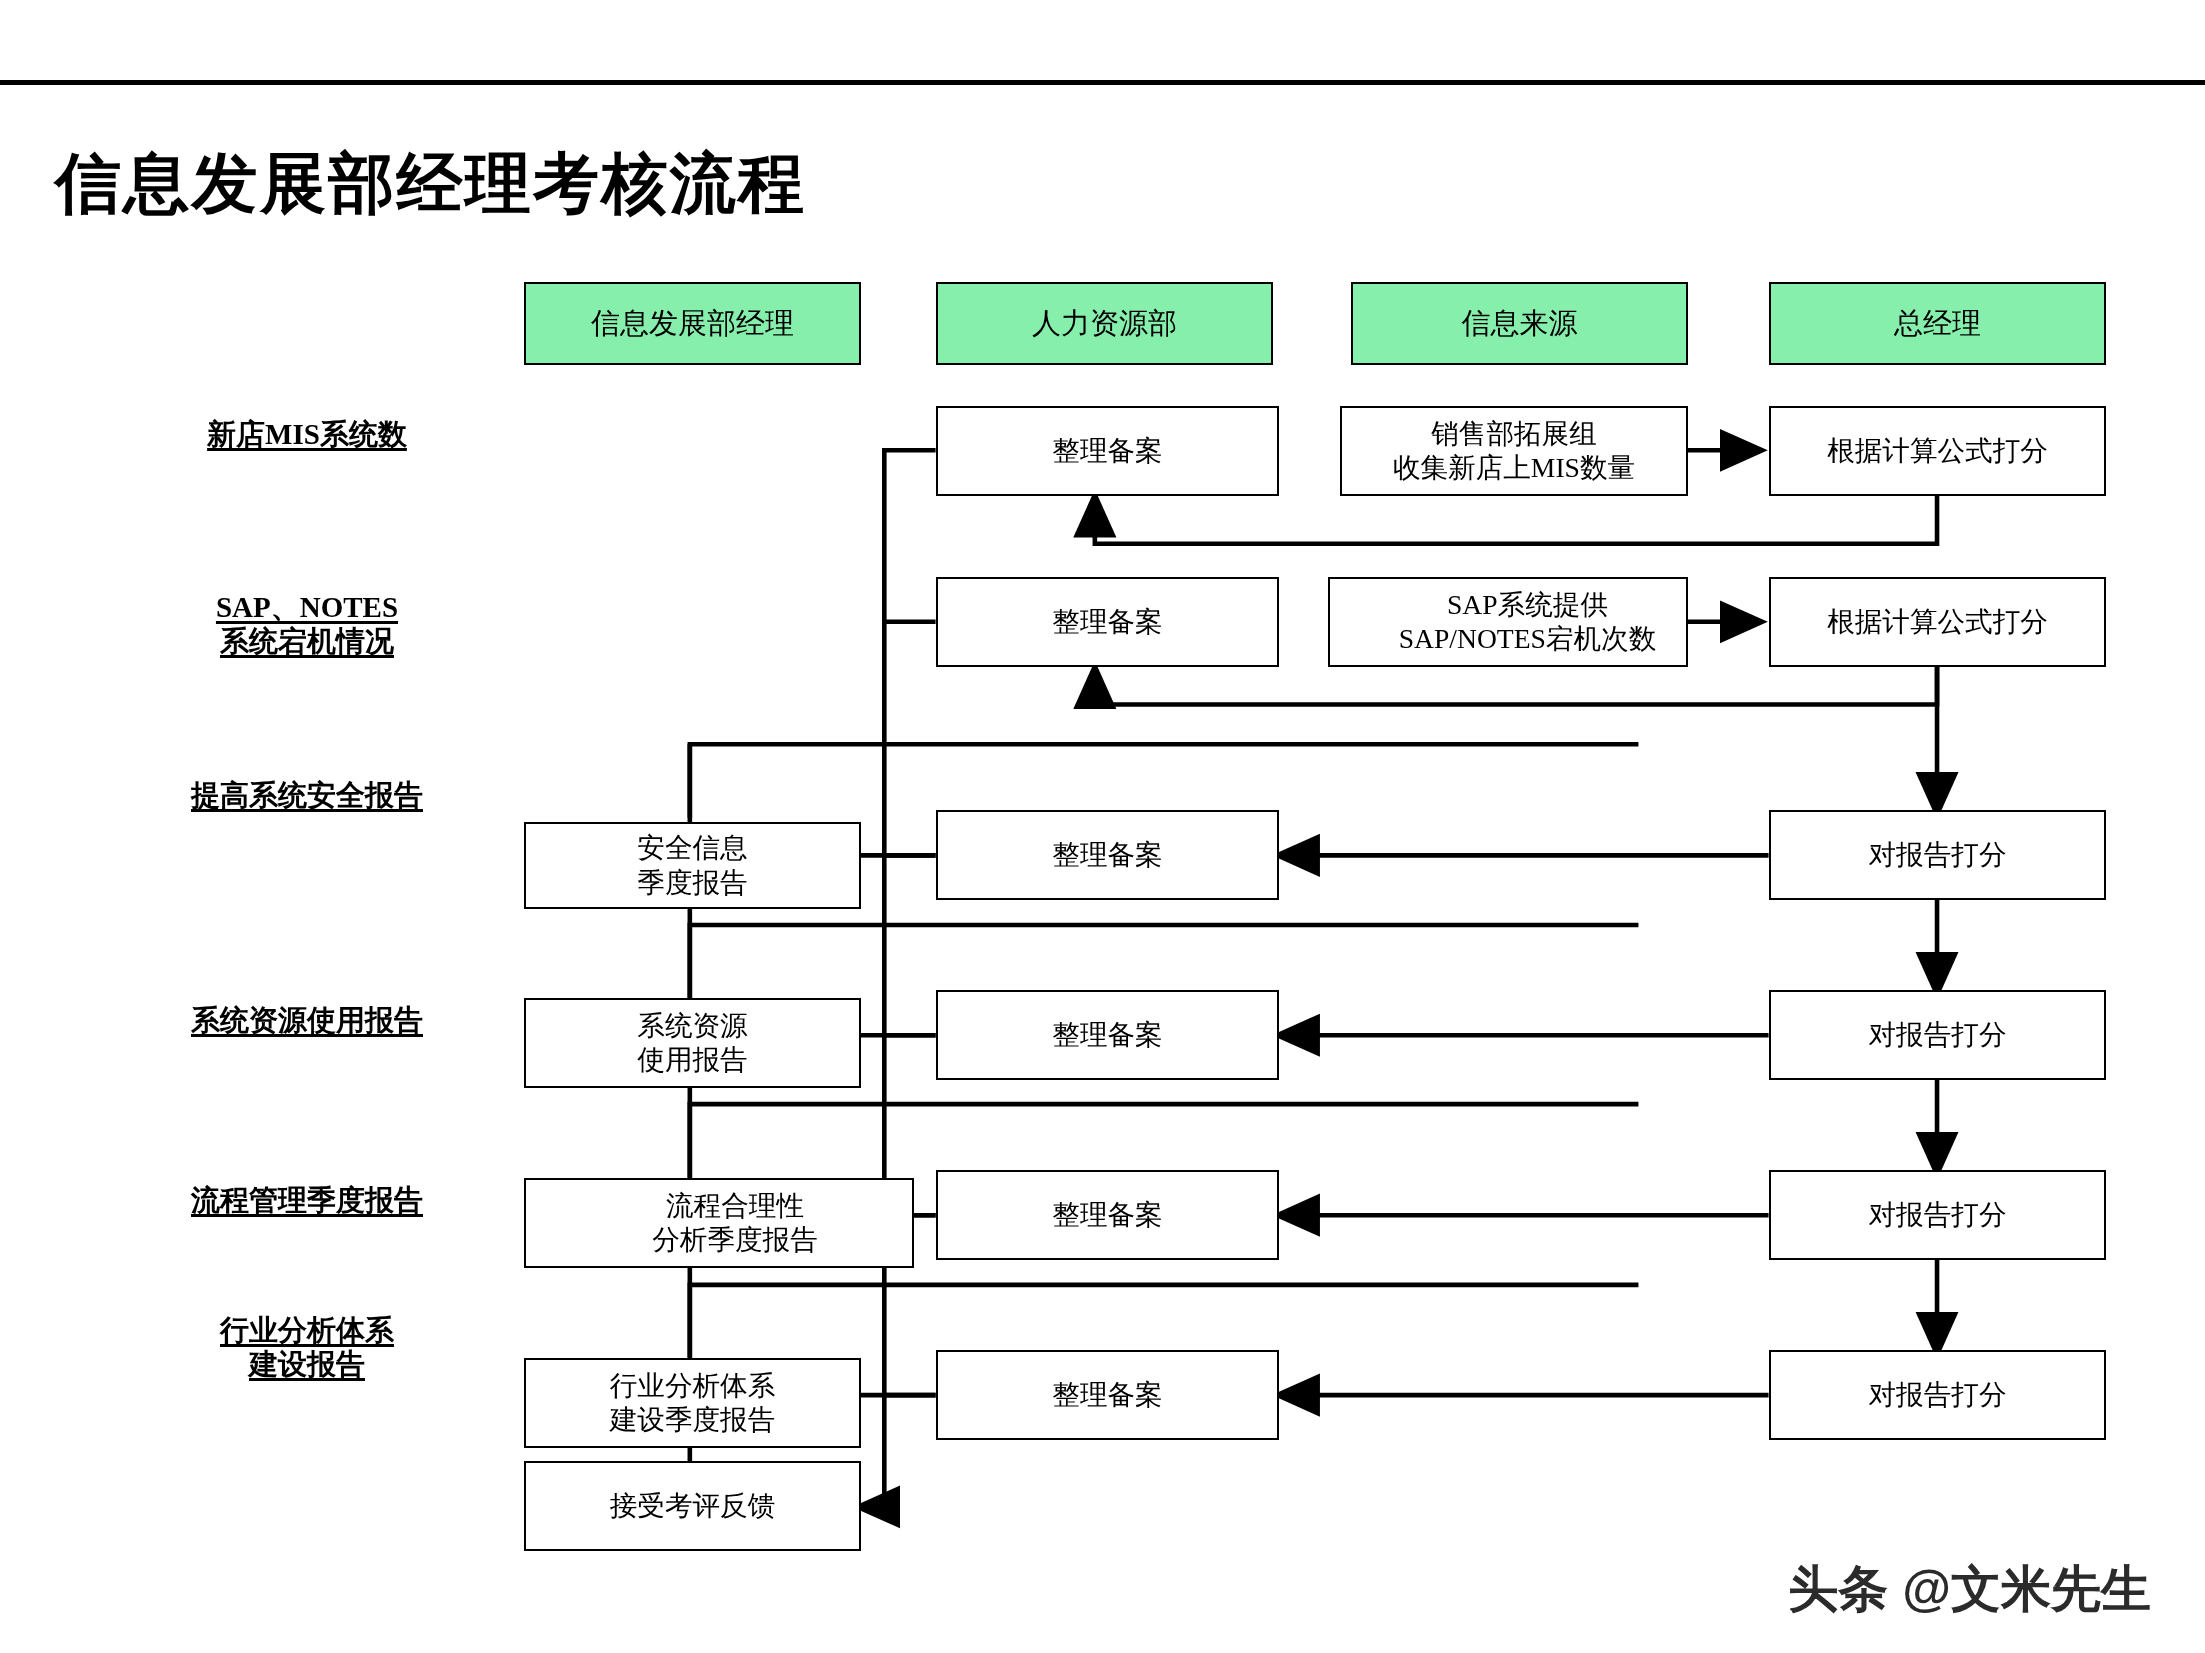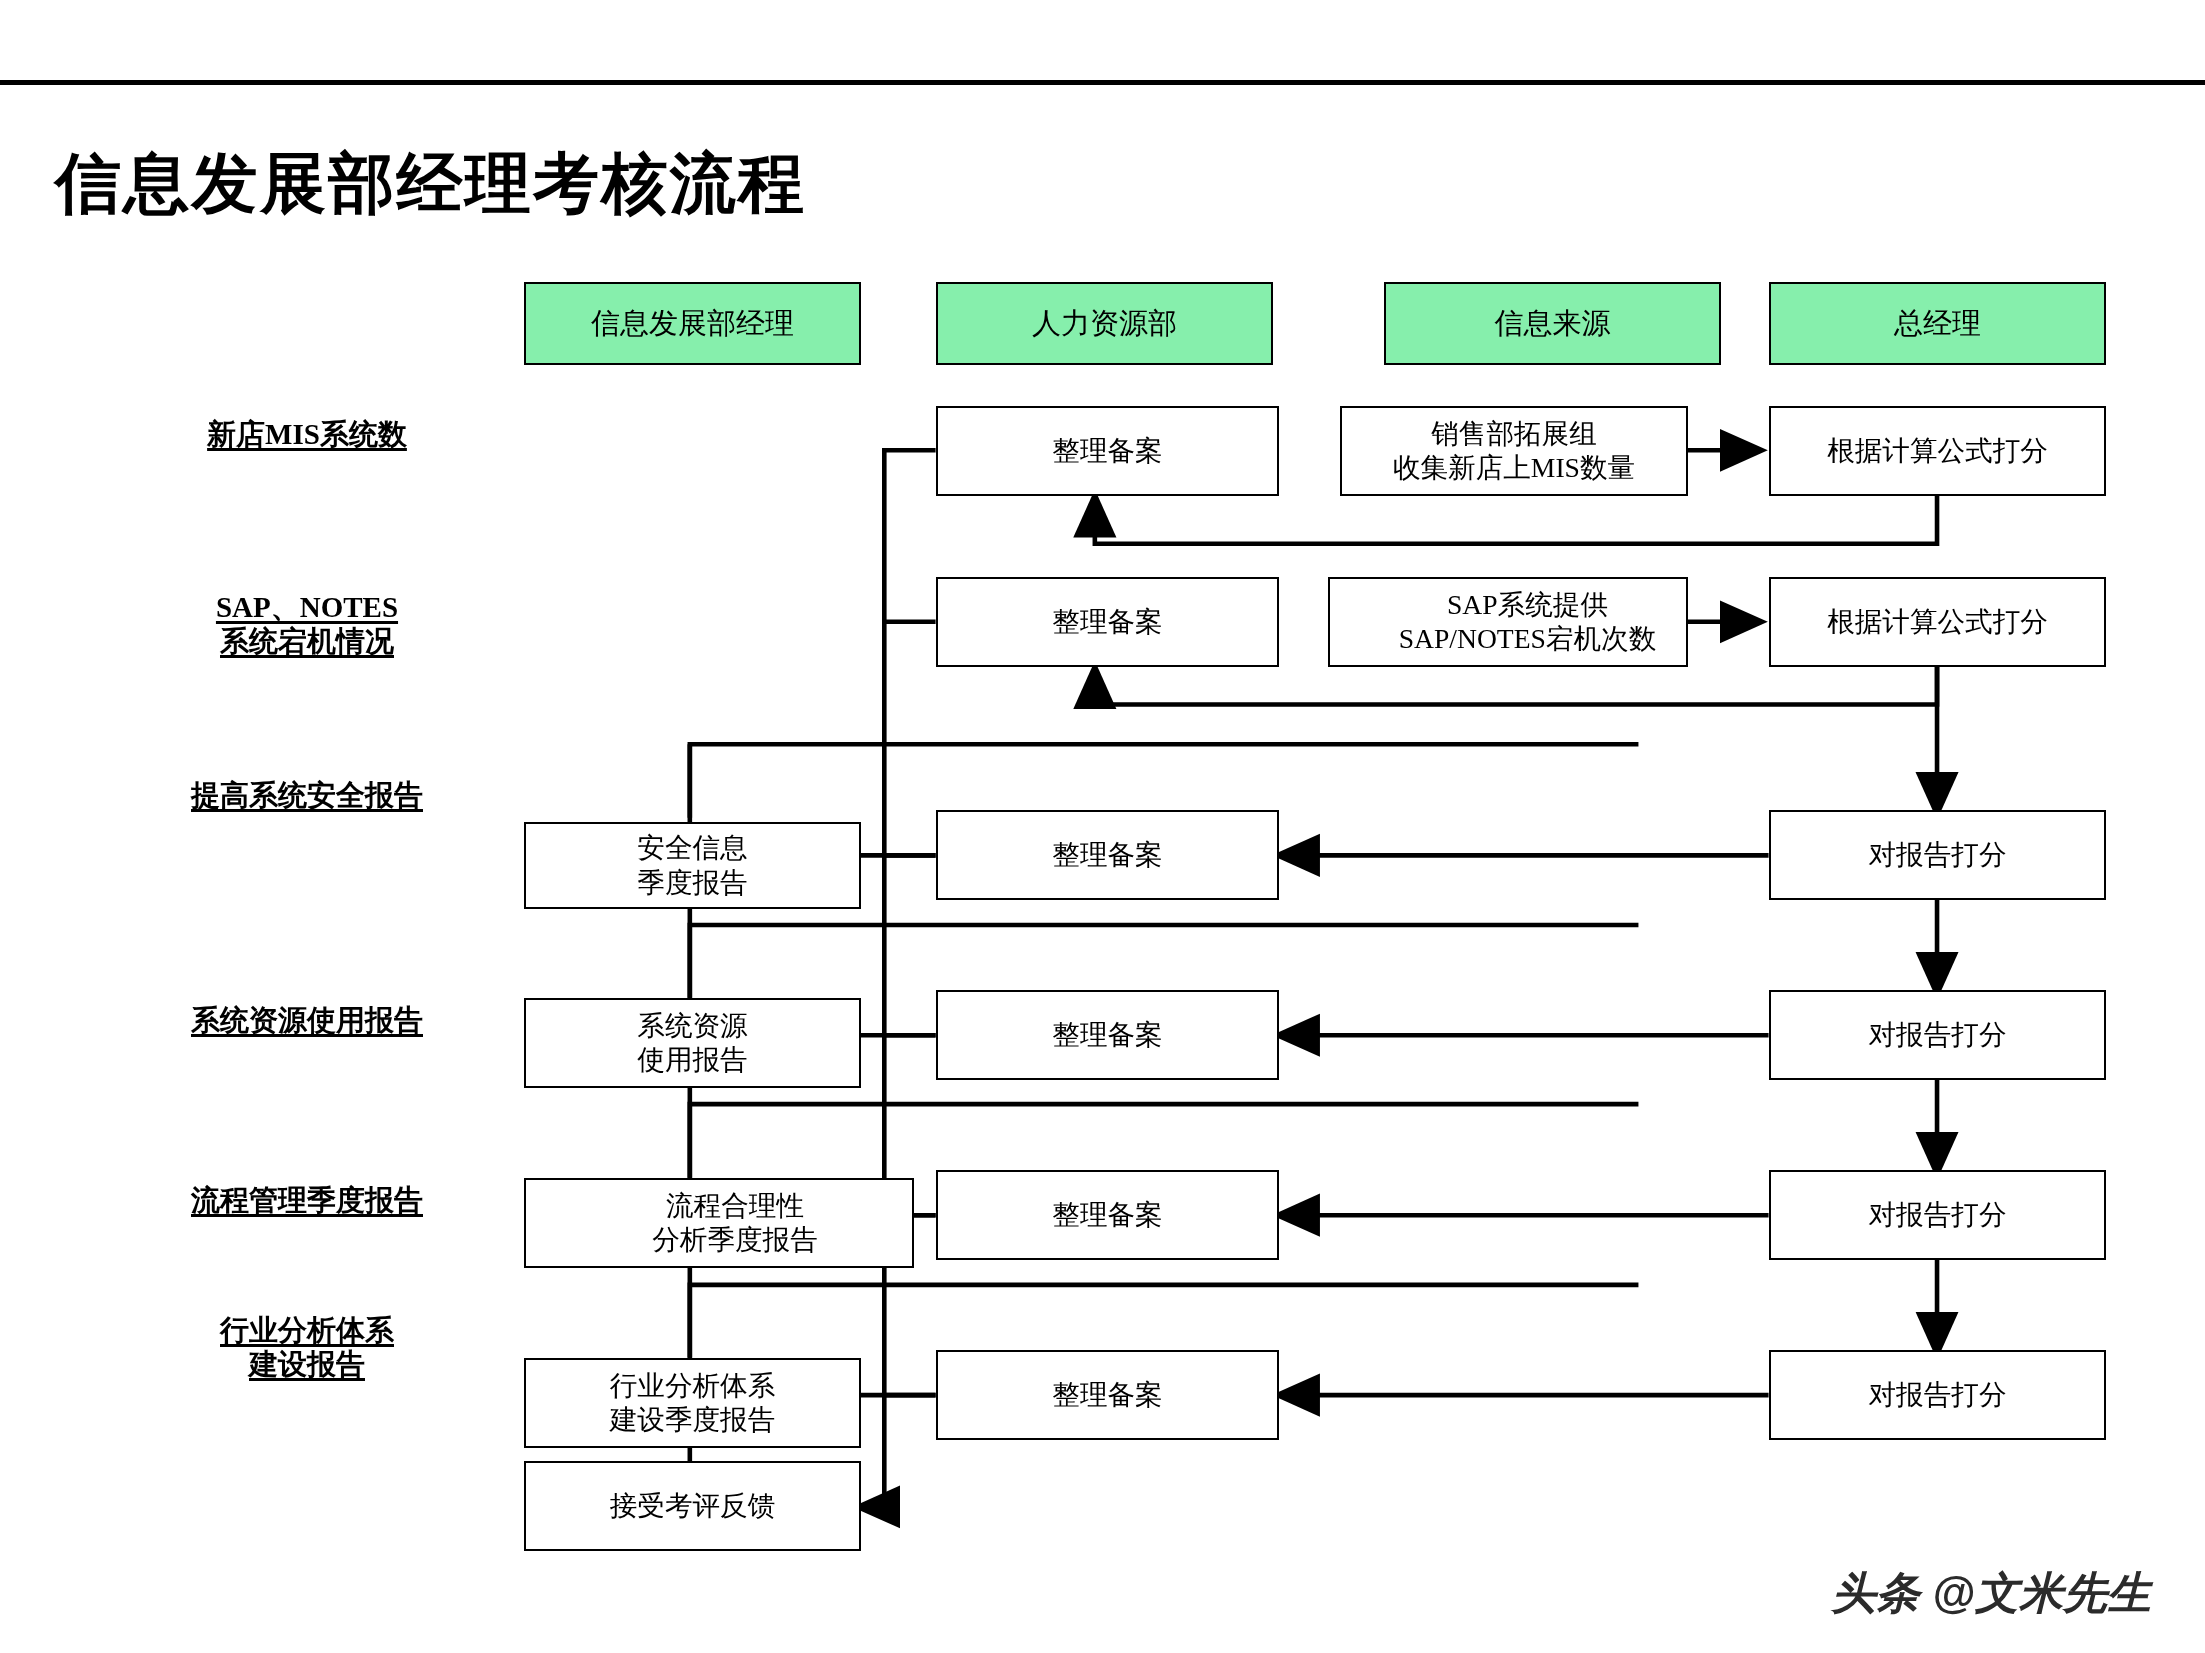--- a/index.html
+++ b/index.html
@@ -35,40 +35,40 @@
   .node{position:absolute;background:#fff;border:2.3px solid #000;box-sizing:border-box;
         display:flex;flex-direction:column;align-items:center;justify-content:center;
         font-size:27.6px;line-height:1.25;text-align:center;
         font-family:"Liberation Serif","DejaVu Serif",serif;}
   .node .ln{display:block;white-space:nowrap;}
 
   
   #wires{position:absolute;left:0;top:0;width:2205px;height:1654px;pointer-events:none;}
 
   
-  #watermark{position:absolute;right:54px;bottom:31px;font-size:44px;
+  #watermark{position:absolute;right:54px;bottom:31px;font-size:50px;
              font-family:"Liberation Sans","DejaVu Sans",sans-serif;
-             color:#2b2b2b;white-space:nowrap;font-weight:bold;font-style:italic;}
+             color:#2b2b2b;white-space:nowrap;font-weight:bold;}
 </style>
 </head>
 <body>
 
 <div id="header-band">
   <div id="header-rule"></div>
 </div>
 
 <div id="page-title">信息发展部经理考核流程</div>
 
 <div class="lane-head" style="left:524px;top:282px;width:337px;height:83px;">
   <span>信息发展部经理</span>
 </div>
 <div class="lane-head" style="left:936px;top:282px;width:337px;height:83px;">
   <span>人力资源部</span>
 </div>
-<div class="lane-head" style="left:1384px;top:282px;width:337px;height:83px;">
+<div class="lane-head" style="left:1351px;top:282px;width:337px;height:83px;">
   <span>信息来源</span>
 </div>
 <div class="lane-head" style="left:1769px;top:282px;width:337px;height:83px;">
   <span>总经理</span>
 </div>
 
 <div class="row-caption" style="left:123px;top:417px;width:368px;">
   <span>新店MIS系统数</span>
 </div>
 

